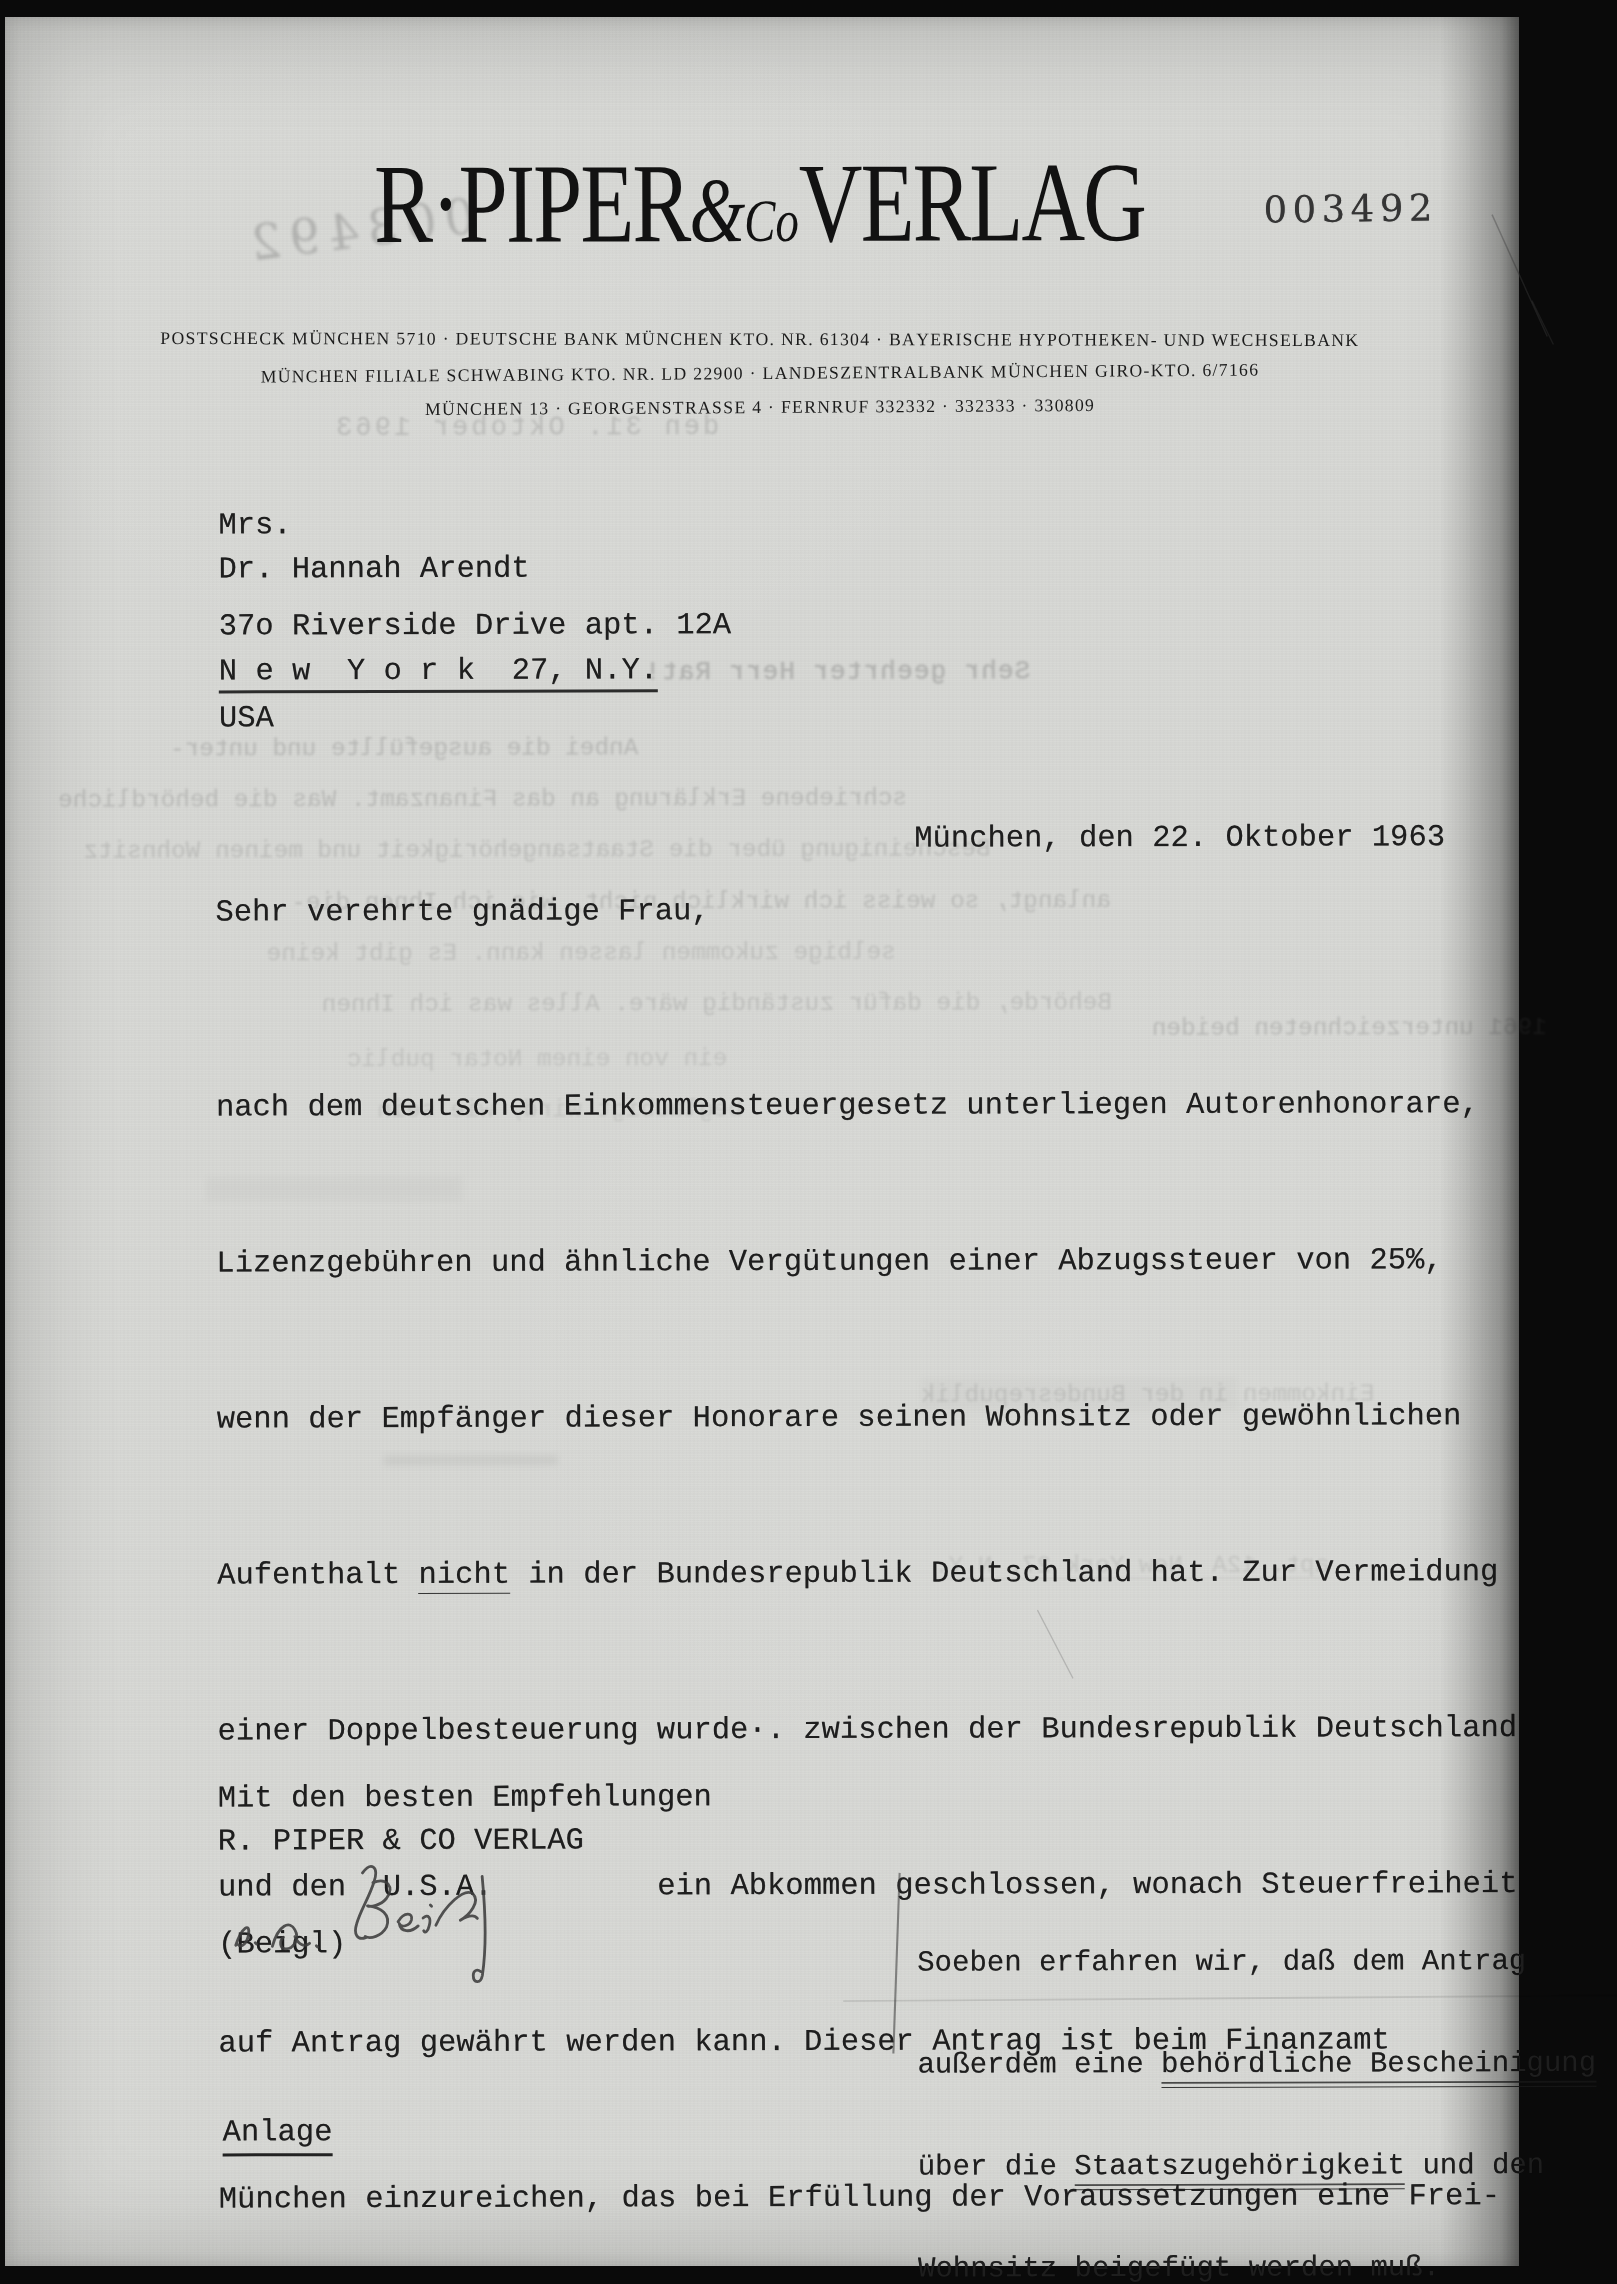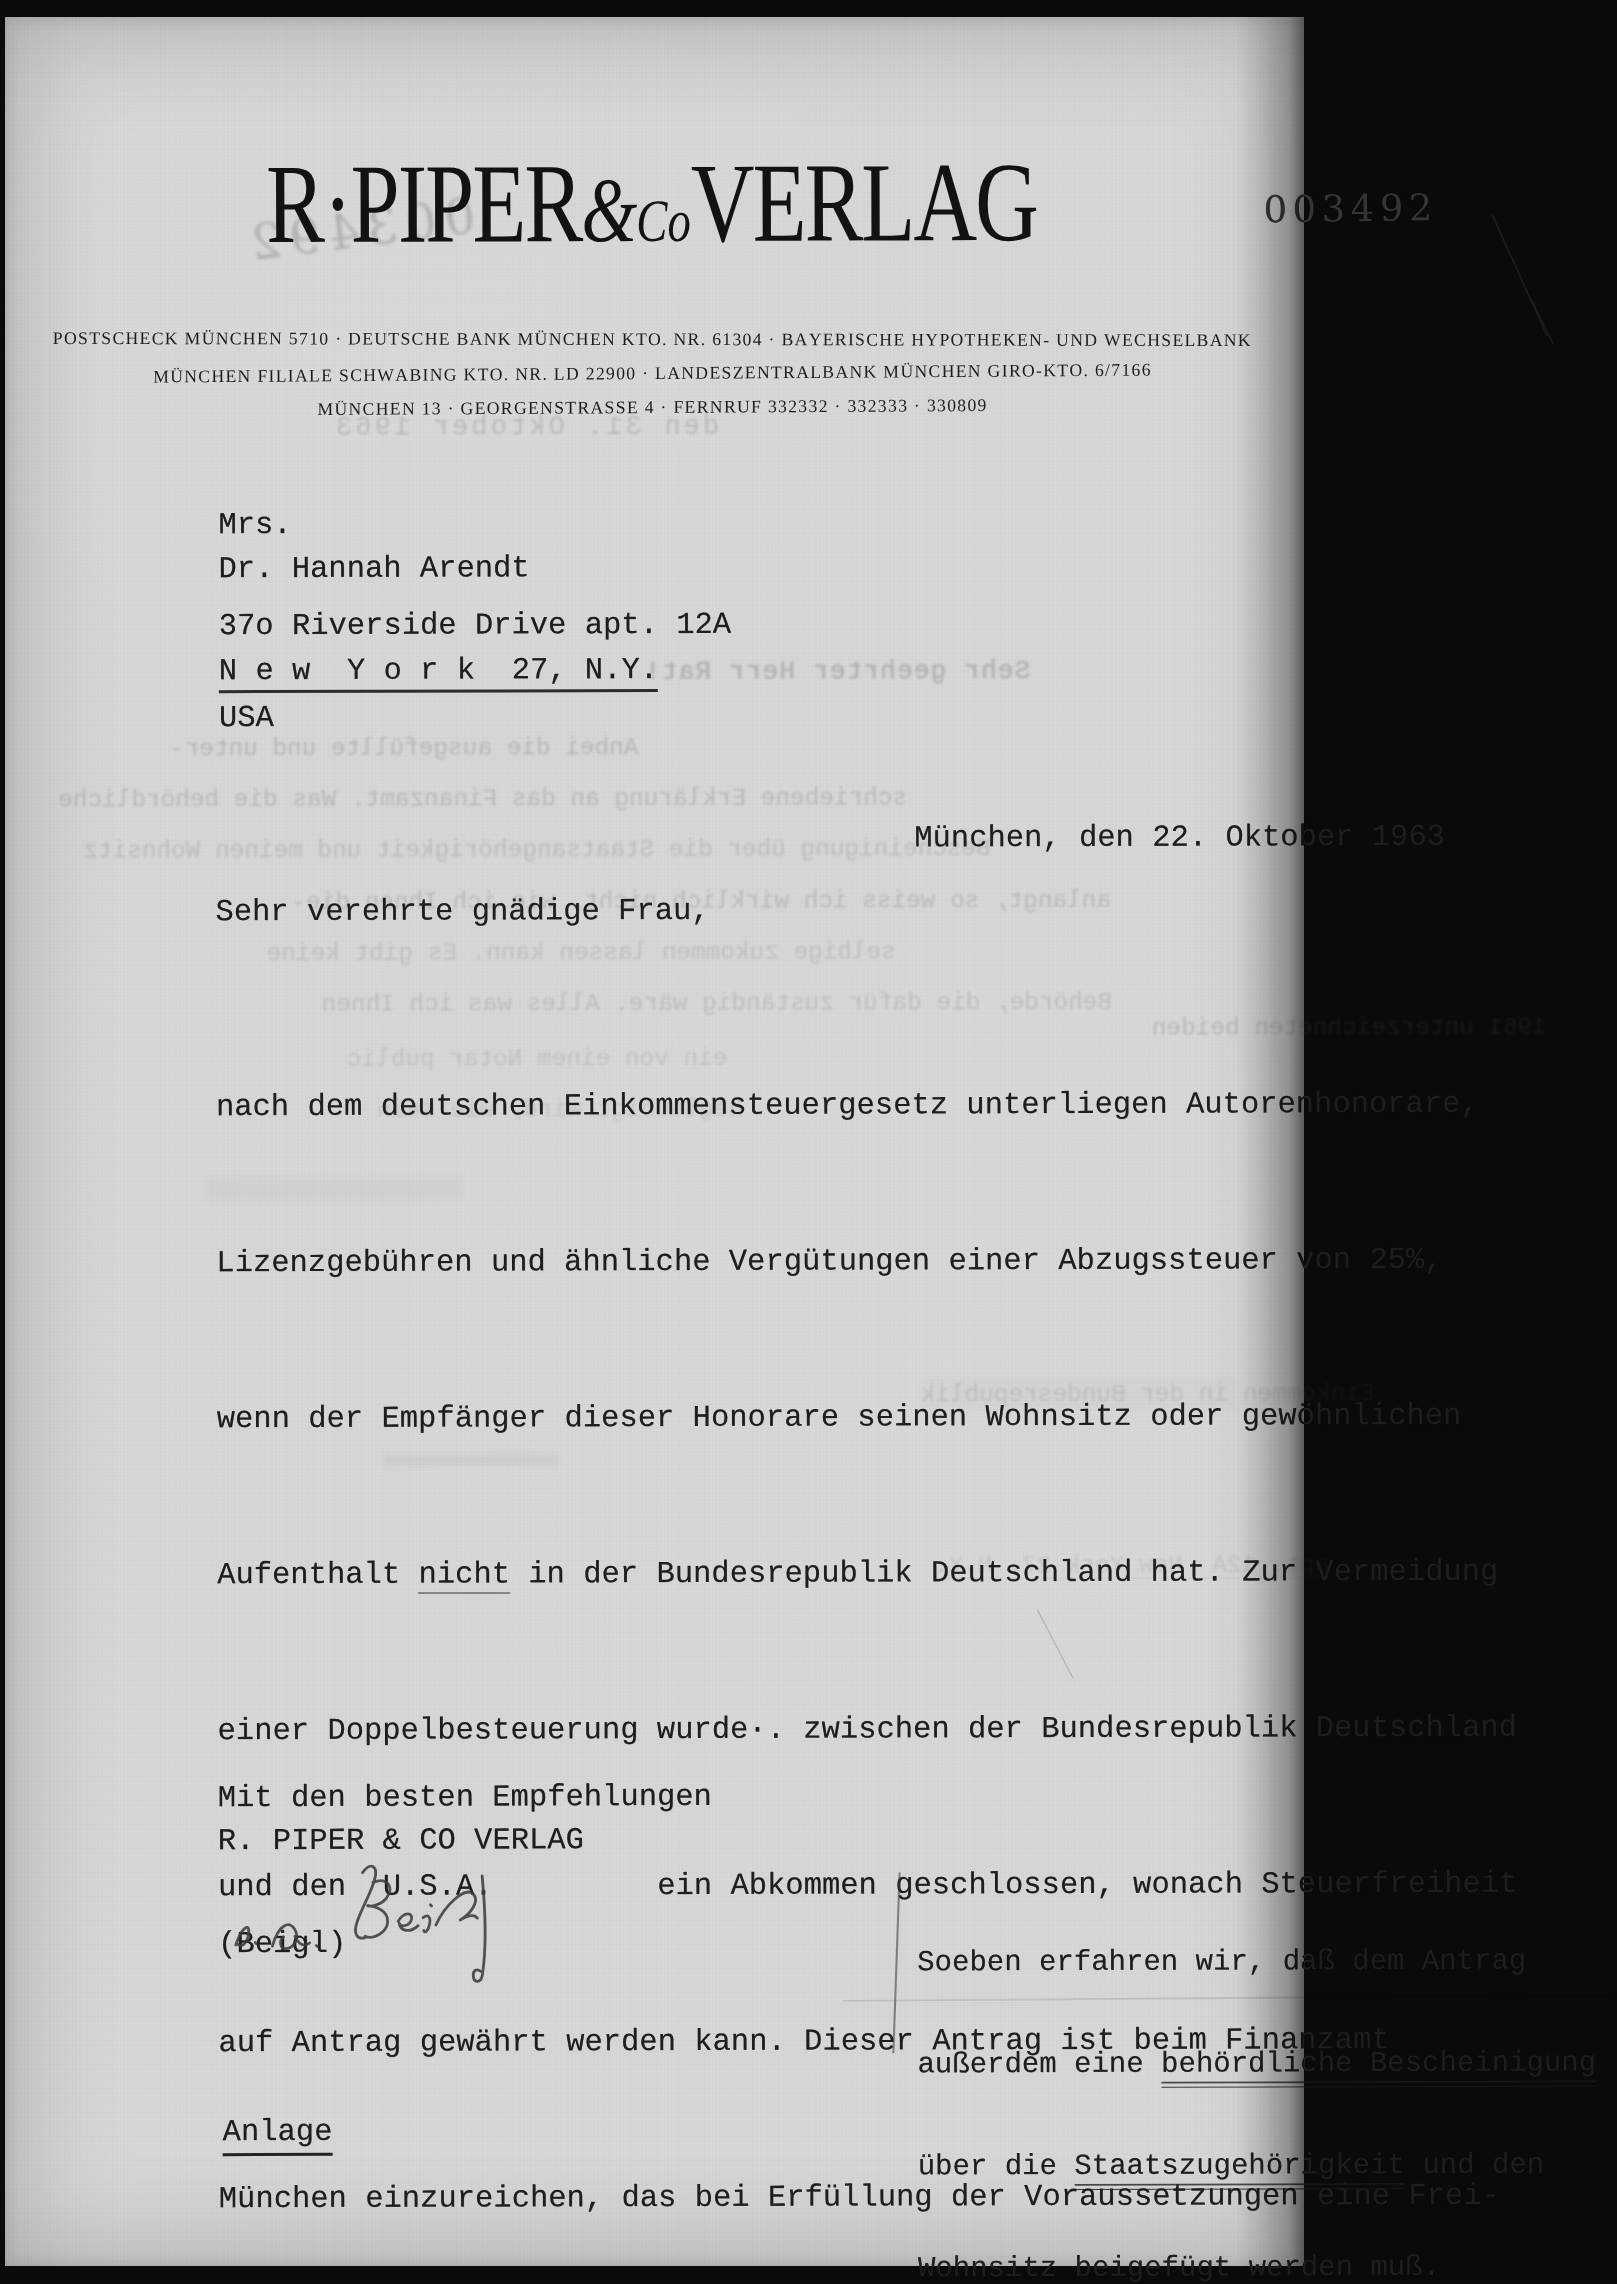--- a/index.html
+++ b/index.html
@@ -1,19 +1,19 @@
 <!DOCTYPE html>
 <html style="font-size:9.8px"><head>
 <meta charset="utf-8">
 <style>
   html,body{margin:0;padding:0;background:#070707;}
   #app{position:relative;width:1617px;height:2284px;overflow:hidden;background:#0a0a0a;
        font-kerning:none;}
   
-  .paper{position:absolute;left:4.9px;top:17px;width:1299px;height:2249px;
+  .paper{position:absolute;left:4.9px;top:17px;width:1514px;height:2249px;
     background:
       radial-gradient(976px 671px at 32% 14%, rgba(255,255,255,.05), transparent 65%),
       radial-gradient(1098px 854px at 70% 60%, rgba(255,255,255,.04), transparent 70%),
       repeating-linear-gradient(0deg, rgba(255,255,255,.035) 0 0.6px, rgba(0,0,0,.012) 1.2px 2.4px),
       repeating-linear-gradient(90deg, rgba(0,0,0,.010) 0 1.2px, rgba(255,255,255,.012) 1.8px 3.7px),
       #d7d8d4;
     box-shadow: inset 0 0 110px rgba(0,0,0,.22), inset 0 0 16px rgba(0,0,0,.14);}
   .paper::after{content:"";position:absolute;inset:0;pointer-events:none;
     background:linear-gradient(to right, transparent 0 94.8%, rgba(0,0,0,.10) 96.6%,
                rgba(0,0,0,.26) 98.8%, rgba(0,0,0,.48) 100%);}

